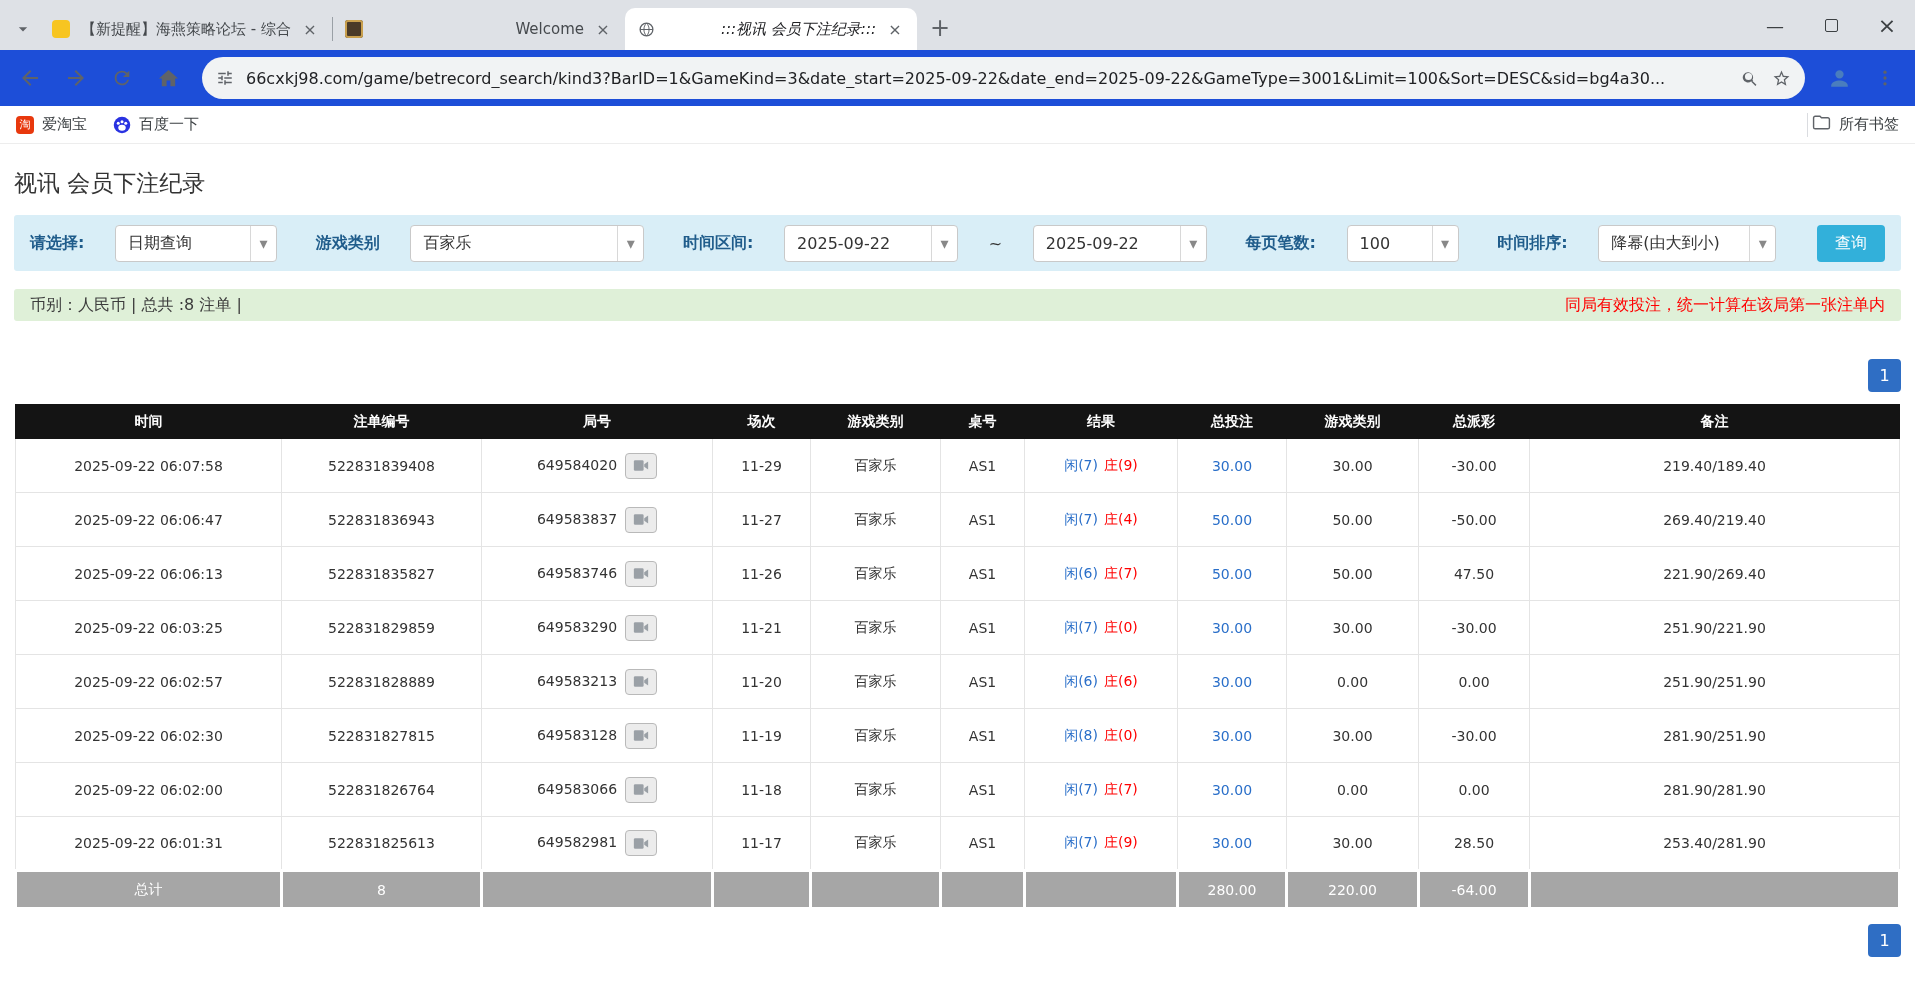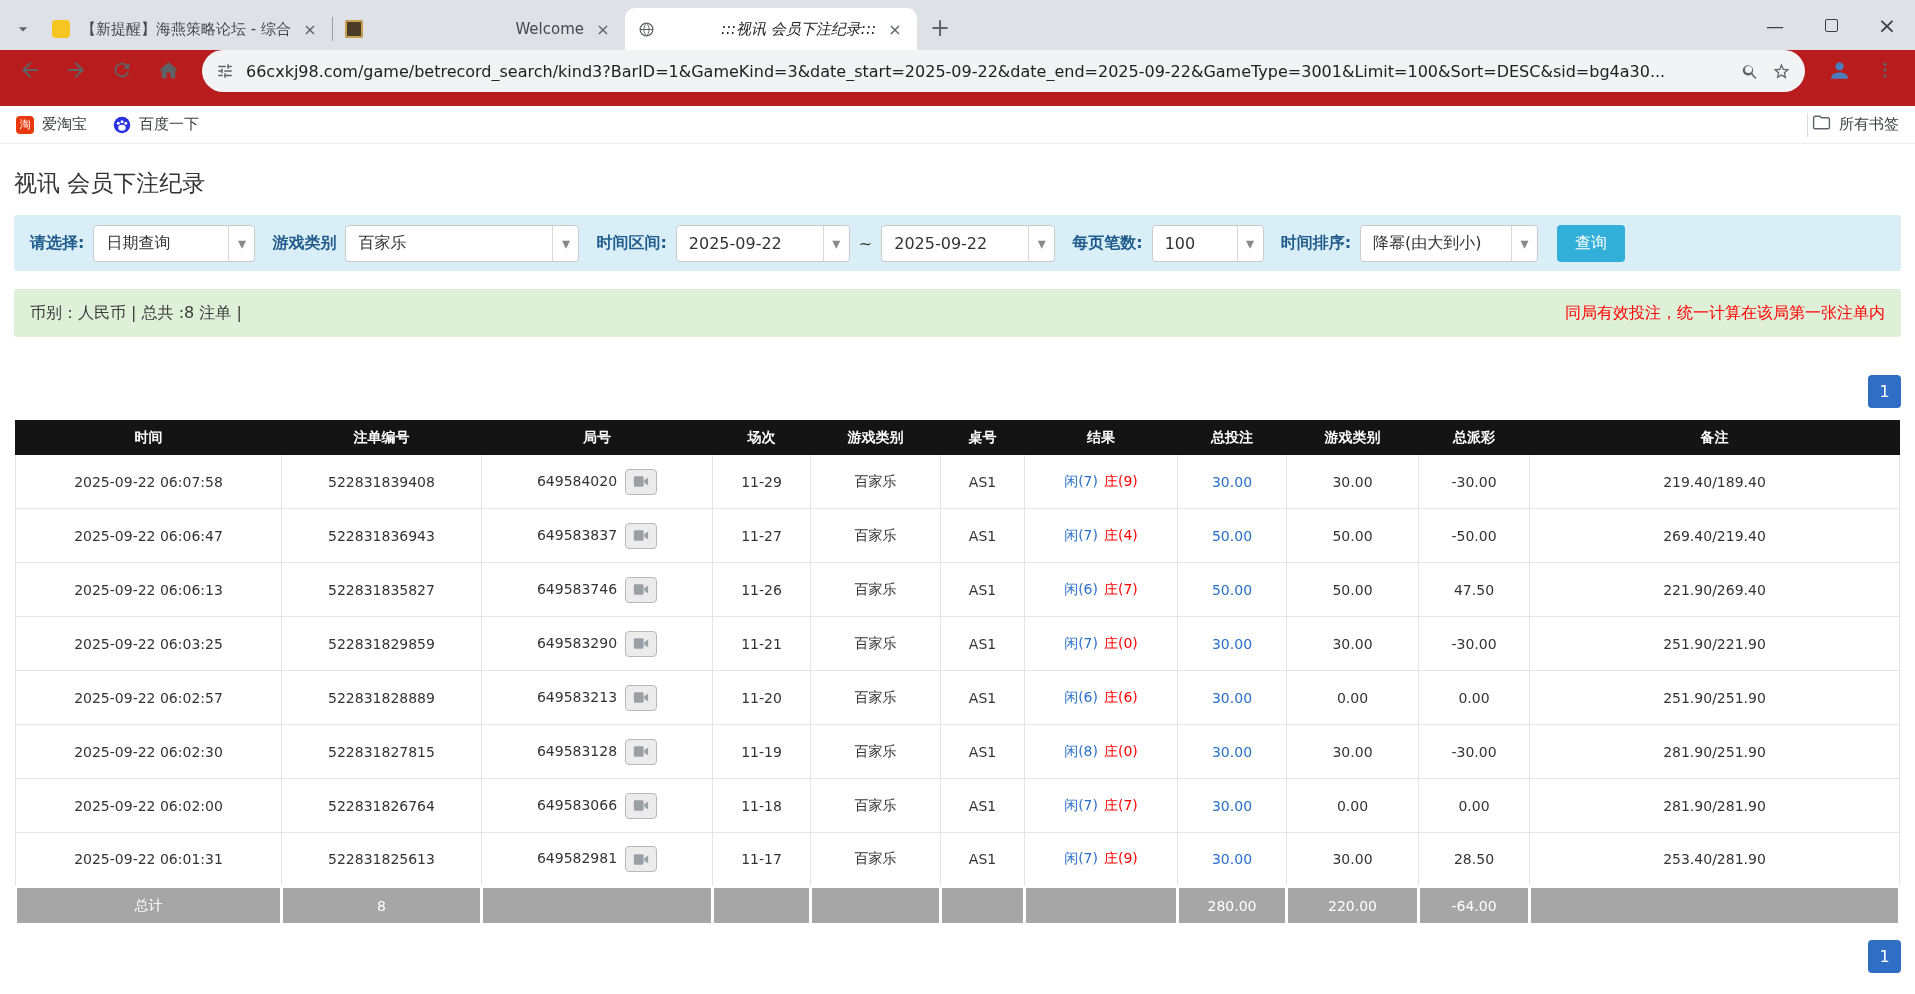--- a/index.html
+++ b/index.html
@@ -20,47 +20,47 @@
   .favicon { width: 18px; height: 18px; border-radius: 4px; flex: none; display: flex; align-items: center; justify-content: center; }
   .fav-yellow { background: #f7c521; }
   .fav-dark { background: #4a3a28; border-radius: 3px; box-shadow: inset 0 0 0 2px #c9a04e; }
   .new-tab { width: 34px; height: 34px; margin: 0 0 5px 6px; display: flex; align-items: center; justify-content: center; font-size: 24px; color: #5f6368; border-radius: 50%; }
   .window-controls { position: absolute; right: 0; top: 0; height: 50px; display: flex; }
   .win-btn { width: 56px; height: 50px; display: flex; align-items: center; justify-content: center; color: #3c4043; }
   .win-min { font-size: 18px; }
   .win-max span { width: 13px; height: 13px; border: 1.6px solid #3c4043; display: block; border-radius: 2px; }
   .win-close { font-size: 22px; }
 
-  .toolbar { height: 56px; background: #b91c1c; display: flex; padding: 0 10px; gap: 6px; }
+  .toolbar { height: 56px; background: #1d4ed8; display: flex; align-items: center; padding: 0 10px; gap: 6px; }
   .nav-btn { width: 40px; height: 40px; border-radius: 50%; display: flex; align-items: center; justify-content: center; color: #5f6368; flex: none; }
   .omnibox { flex: 1; height: 42px; background: #f1f3f4; border-radius: 21px; display: flex; align-items: center; padding: 0 14px; gap: 12px; margin: 0 8px; min-width: 0; }
   .omnibox .url { flex: 1; font-size: 16px; color: #202124; white-space: nowrap; overflow: hidden; }
   .omni-icon { color: #5f6368; flex: none; display: flex; align-items: center; }
 
   .bookmarks { height: 38px; background: #fff; border-bottom: 1px solid #ededed; display: flex; align-items: center; padding: 0 16px; gap: 26px; font-size: 15px; color: #3c4043; }
   .bookmark { display: flex; align-items: center; gap: 8px; }
   .bk-icon { width: 18px; height: 18px; border-radius: 4px; flex: none; display: flex; align-items: center; justify-content: center; }
   .bk-taobao { background: #e8380d; color: #fff; font-size: 11px; }
   .bookmarks-spacer { flex: 1; }
   .bookmarks-right { display: flex; align-items: center; gap: 8px; border-left: 1px solid #dadce0; padding-left: 4px; height: 24px; }
 
   
   .content { padding: 0 14px; }
   .page-title { font-size: 23px; font-weight: 500; color: #333; margin: 24px 0 16px; }
 
-  .filter-bar { background: #d9eef7; border-radius: 3px; height: 56px; display: flex; align-items: center; padding: 0 16px; gap: 9px; }
+  .filter-bar { background: #d9eef7; border-radius: 3px; height: 56px; display: flex; align-items: center; padding: 0 16px; gap: 9px; justify-content: space-between; }
   .f-label { color: #1f5c8b; font-weight: bold; font-size: 16px; white-space: nowrap; margin-left: 8px; }
   .f-label:first-child { margin-left: 0; }
   .combo { background: #fff; border: 1px solid #c9c9c9; border-radius: 4px; height: 37px; display: flex; align-items: stretch; font-size: 16px; color: #333; cursor: default; }
   .combo .val { display: flex; align-items: center; padding: 0 12px; flex: 1; white-space: nowrap; }
   .combo .arrow { width: 26px; border-left: 1px solid #d8d8d8; display: flex; align-items: center; justify-content: center; color: #888; }
   .tilde { color: #333; font-size: 16px; }
   .btn-query { background: #32b0da; color: #fff; border: none; height: 37px; padding: 0 18px; border-radius: 4px; font-size: 16px; margin-left: 10px; font-family: Liberation Mono, monospace; cursor: pointer; }
 
-  .info-bar { background: #dff0d8; border-radius: 3px; height: 48px; margin-top: 18px; display: flex; align-items: center; justify-content: space-between; padding: 0 16px; font-size: 16px; }
+  .info-bar { background: #dff0d8; border-radius: 3px; height: 32px; margin-top: 18px; display: flex; align-items: center; justify-content: space-between; padding: 0 16px; font-size: 16px; }
   .info-left { color: #3c3c3c; }
   .info-right { color: #ff0000; }
 
   .pager { display: flex; justify-content: flex-end; }
   .pager-top { margin-top: 38px; }
   .pager-bottom { margin-top: 14px; }
   .page-num { min-width: 33px; height: 33px; background: #2f6ec4; color: #fff; display: flex; align-items: center; justify-content: center; font-size: 16px; border-radius: 4px; cursor: pointer; }
 
   table.records { width: 100%; border-collapse: collapse; table-layout: fixed; font-size: 14px; margin-top: 12px; }
   .records thead th { background: #141414; color: #fff; height: 34px; font-weight: bold; border: 1px solid #141414; }

